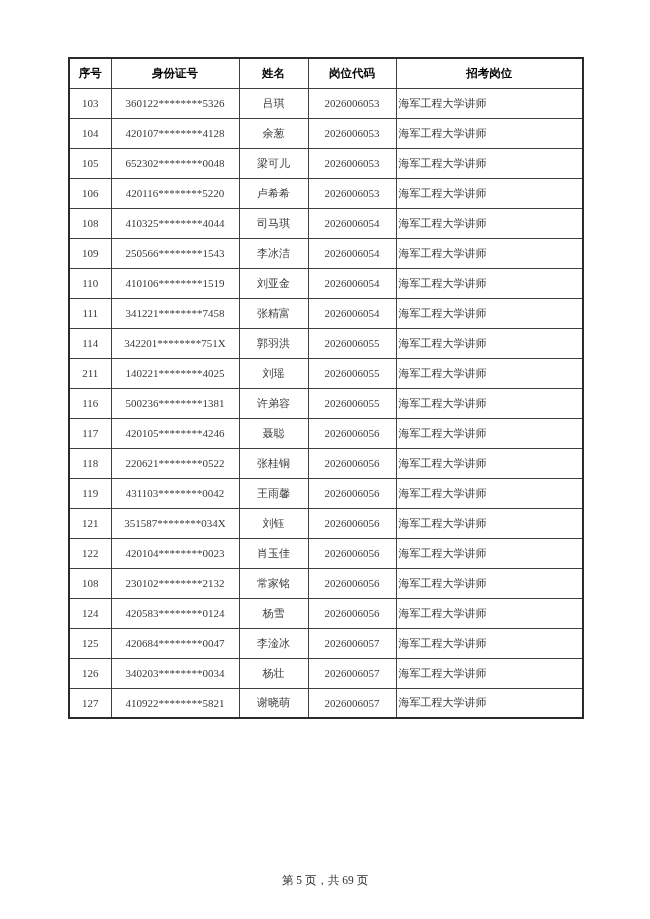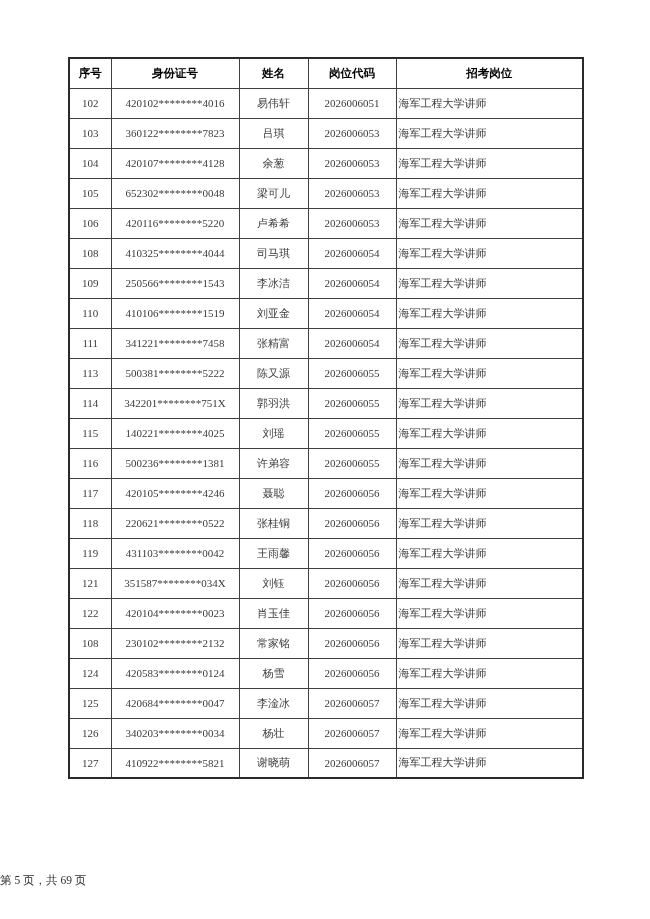--- a/index.html
+++ b/index.html
@@ -56,21 +56,21 @@
   col.c-seq      { width: 42px; }
   col.c-id       { width: 128px; }
   col.c-name     { width: 69px; }
   col.c-code     { width: 88px; }
   col.c-position { width: 187px; }
   .footer {
     position: absolute;
     left: 0;
     top: 873px;
     width: 650px;
-    text-align: left;
+    text-align: center;
     font-size: 11.5px;
     color: #2f2f2f;
   }
 </style>
 </head>
 <body>
 
 <div class="page">
 
   <table class="roster">
@@ -85,29 +85,22 @@
       <tr>
           <th>序号</th>
           <th>身份证号</th>
           <th>姓名</th>
           <th>岗位代码</th>
           <th>招考岗位</th>
         </tr>
     </thead>
     <tbody>
         <tr>
-          <td class="col-seq">102</td>
-          <td class="col-id">420102********4016</td>
-          <td class="col-name">易伟轩</td>
-          <td class="col-code">2026006051</td>
-          <td class="col-position">海军工程大学讲师</td>
-        </tr>
-        <tr>
           <td class="col-seq">103</td>
-          <td class="col-id">360122********7823</td>
+          <td class="col-id">360122********5326</td>
           <td class="col-name">吕琪</td>
           <td class="col-code">2026006053</td>
           <td class="col-position">海军工程大学讲师</td>
         </tr>
         <tr>
           <td class="col-seq">104</td>
           <td class="col-id">420107********4128</td>
           <td class="col-name">余葱</td>
           <td class="col-code">2026006053</td>
           <td class="col-position">海军工程大学讲师</td>
@@ -145,38 +138,31 @@
           <td class="col-id">410106********1519</td>
           <td class="col-name">刘亚金</td>
           <td class="col-code">2026006054</td>
           <td class="col-position">海军工程大学讲师</td>
         </tr>
         <tr>
           <td class="col-seq">111</td>
           <td class="col-id">341221********7458</td>
           <td class="col-name">张精富</td>
           <td class="col-code">2026006054</td>
-          <td class="col-position">海军工程大学讲师</td>
-        </tr>
-        <tr>
-          <td class="col-seq">113</td>
-          <td class="col-id">500381********5222</td>
-          <td class="col-name">陈又源</td>
-          <td class="col-code">2026006055</td>
           <td class="col-position">海军工程大学讲师</td>
         </tr>
         <tr>
           <td class="col-seq">114</td>
           <td class="col-id">342201********751X</td>
           <td class="col-name">郭羽洪</td>
           <td class="col-code">2026006055</td>
           <td class="col-position">海军工程大学讲师</td>
         </tr>
         <tr>
-          <td class="col-seq">115</td>
+          <td class="col-seq">211</td>
           <td class="col-id">140221********4025</td>
           <td class="col-name">刘瑶</td>
           <td class="col-code">2026006055</td>
           <td class="col-position">海军工程大学讲师</td>
         </tr>
         <tr>
           <td class="col-seq">116</td>
           <td class="col-id">500236********1381</td>
           <td class="col-name">许弟容</td>
           <td class="col-code">2026006055</td>

